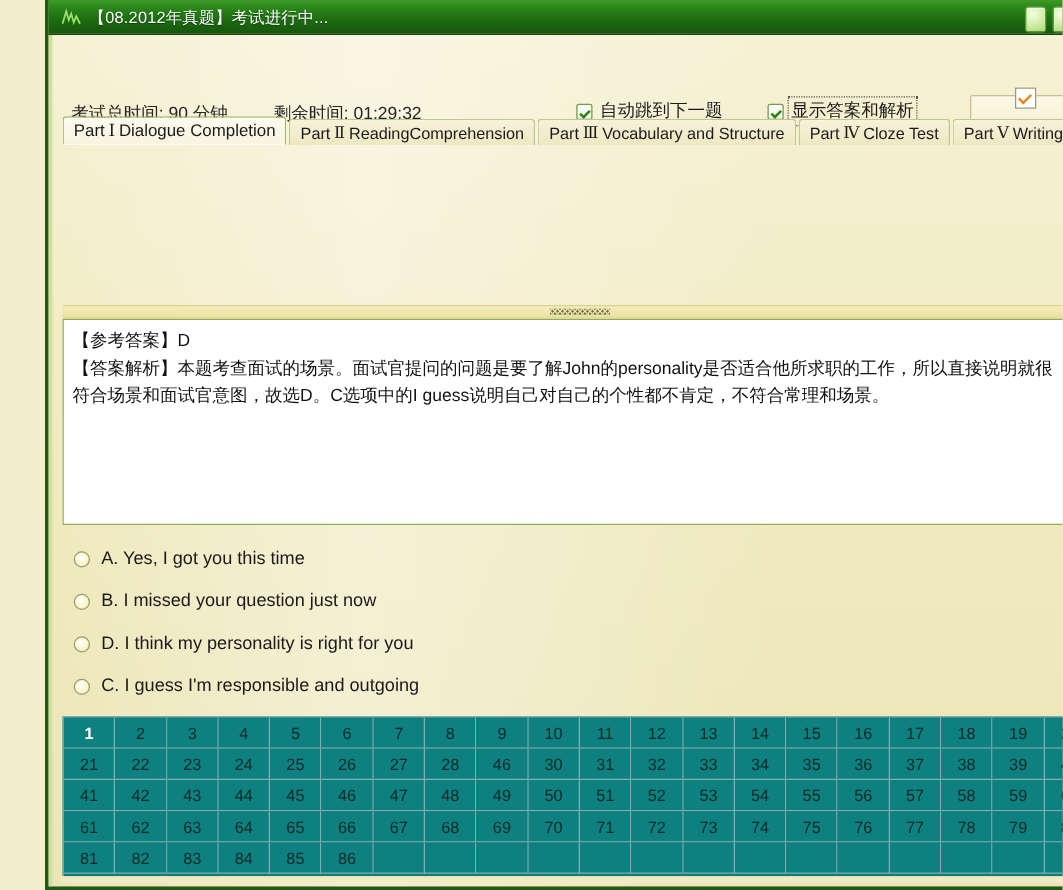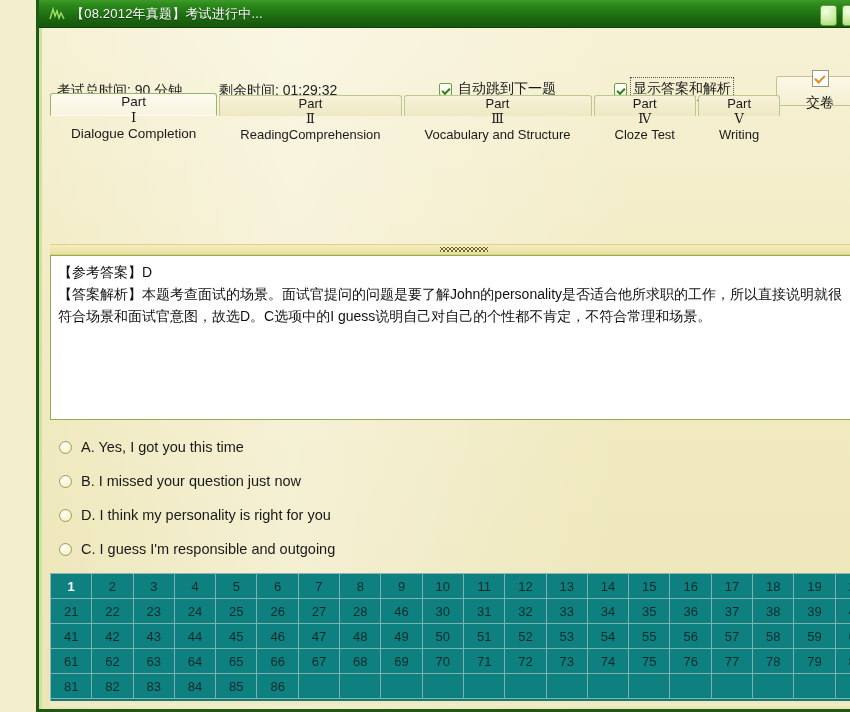--- a/index.html
+++ b/index.html
@@ -47,21 +47,21 @@
   
   .toolbar{
     position:absolute;left:0;top:28px;width:844px;height:62px;
   }
   .tl-label{
     position:absolute;font-size:14px;color:#222;white-space:nowrap;
   }
   #total-time-label{left:18px;top:54px;}
   #remain-label{left:180px;top:54px;}
   .cb-wrap{position:absolute;display:flex;align-items:center;gap:6px;white-space:nowrap;}
-  #cb-autonext{left:400px;top:52px;}
+  #cb-autonext{left:422px;top:52px;}
   #cb-showanswer{left:575px;top:52px;}
   .cbox{
     width:13px;height:13px;box-sizing:border-box;
     background:linear-gradient(180deg,#ffffff 0%,#eef6e2 100%);
     border:1px solid #6f9b4a;border-radius:2px;position:relative;flex:0 0 auto;
   }
   .cbox::after{
     content:"";position:absolute;left:2px;top:4px;width:6px;height:3px;
     border-left:2px solid #2f7d13;border-bottom:2px solid #2f7d13;
     transform:rotate(-45deg);
@@ -84,28 +84,27 @@
     border-left:2.5px solid #e88a18;border-bottom:2.5px solid #e88a18;
     transform:rotate(-45deg);
   }
   .sb-text{font-size:14px;color:#1a1a1a;}
   
   .tabstrip{
     position:absolute;left:11px;top:94px;width:826px;height:22px;
     display:flex;align-items:flex-end;
   }
   .tab{
-    height:21px;box-sizing:border-box;padding:0 20px;
+    height:21px;box-sizing:border-box;padding:0 8px;
     display:flex;align-items:center;white-space:nowrap;
     font-size:13px;color:#1a1a1a;cursor:pointer;
     background:linear-gradient(180deg,#f7f2d9 0%,#eee8c3 100%);
     border:1px solid #b9c98f;border-bottom:none;
     border-top-left-radius:3px;border-top-right-radius:3px;
     margin-right:2px;
-    flex-direction:column;
   }
   .tab.active{
     height:23px;font-size:13.5px;
     background:linear-gradient(180deg,#fdfbef 0%,#f8f4e0 100%);
     border-color:#9ab56a;border-bottom:1px solid #fdfbef;
     position:relative;z-index:3;
   }
   .roman{font-family:"Liberation Serif","DejaVu Serif",serif;padding:0 3px;}
   
   .pane{

